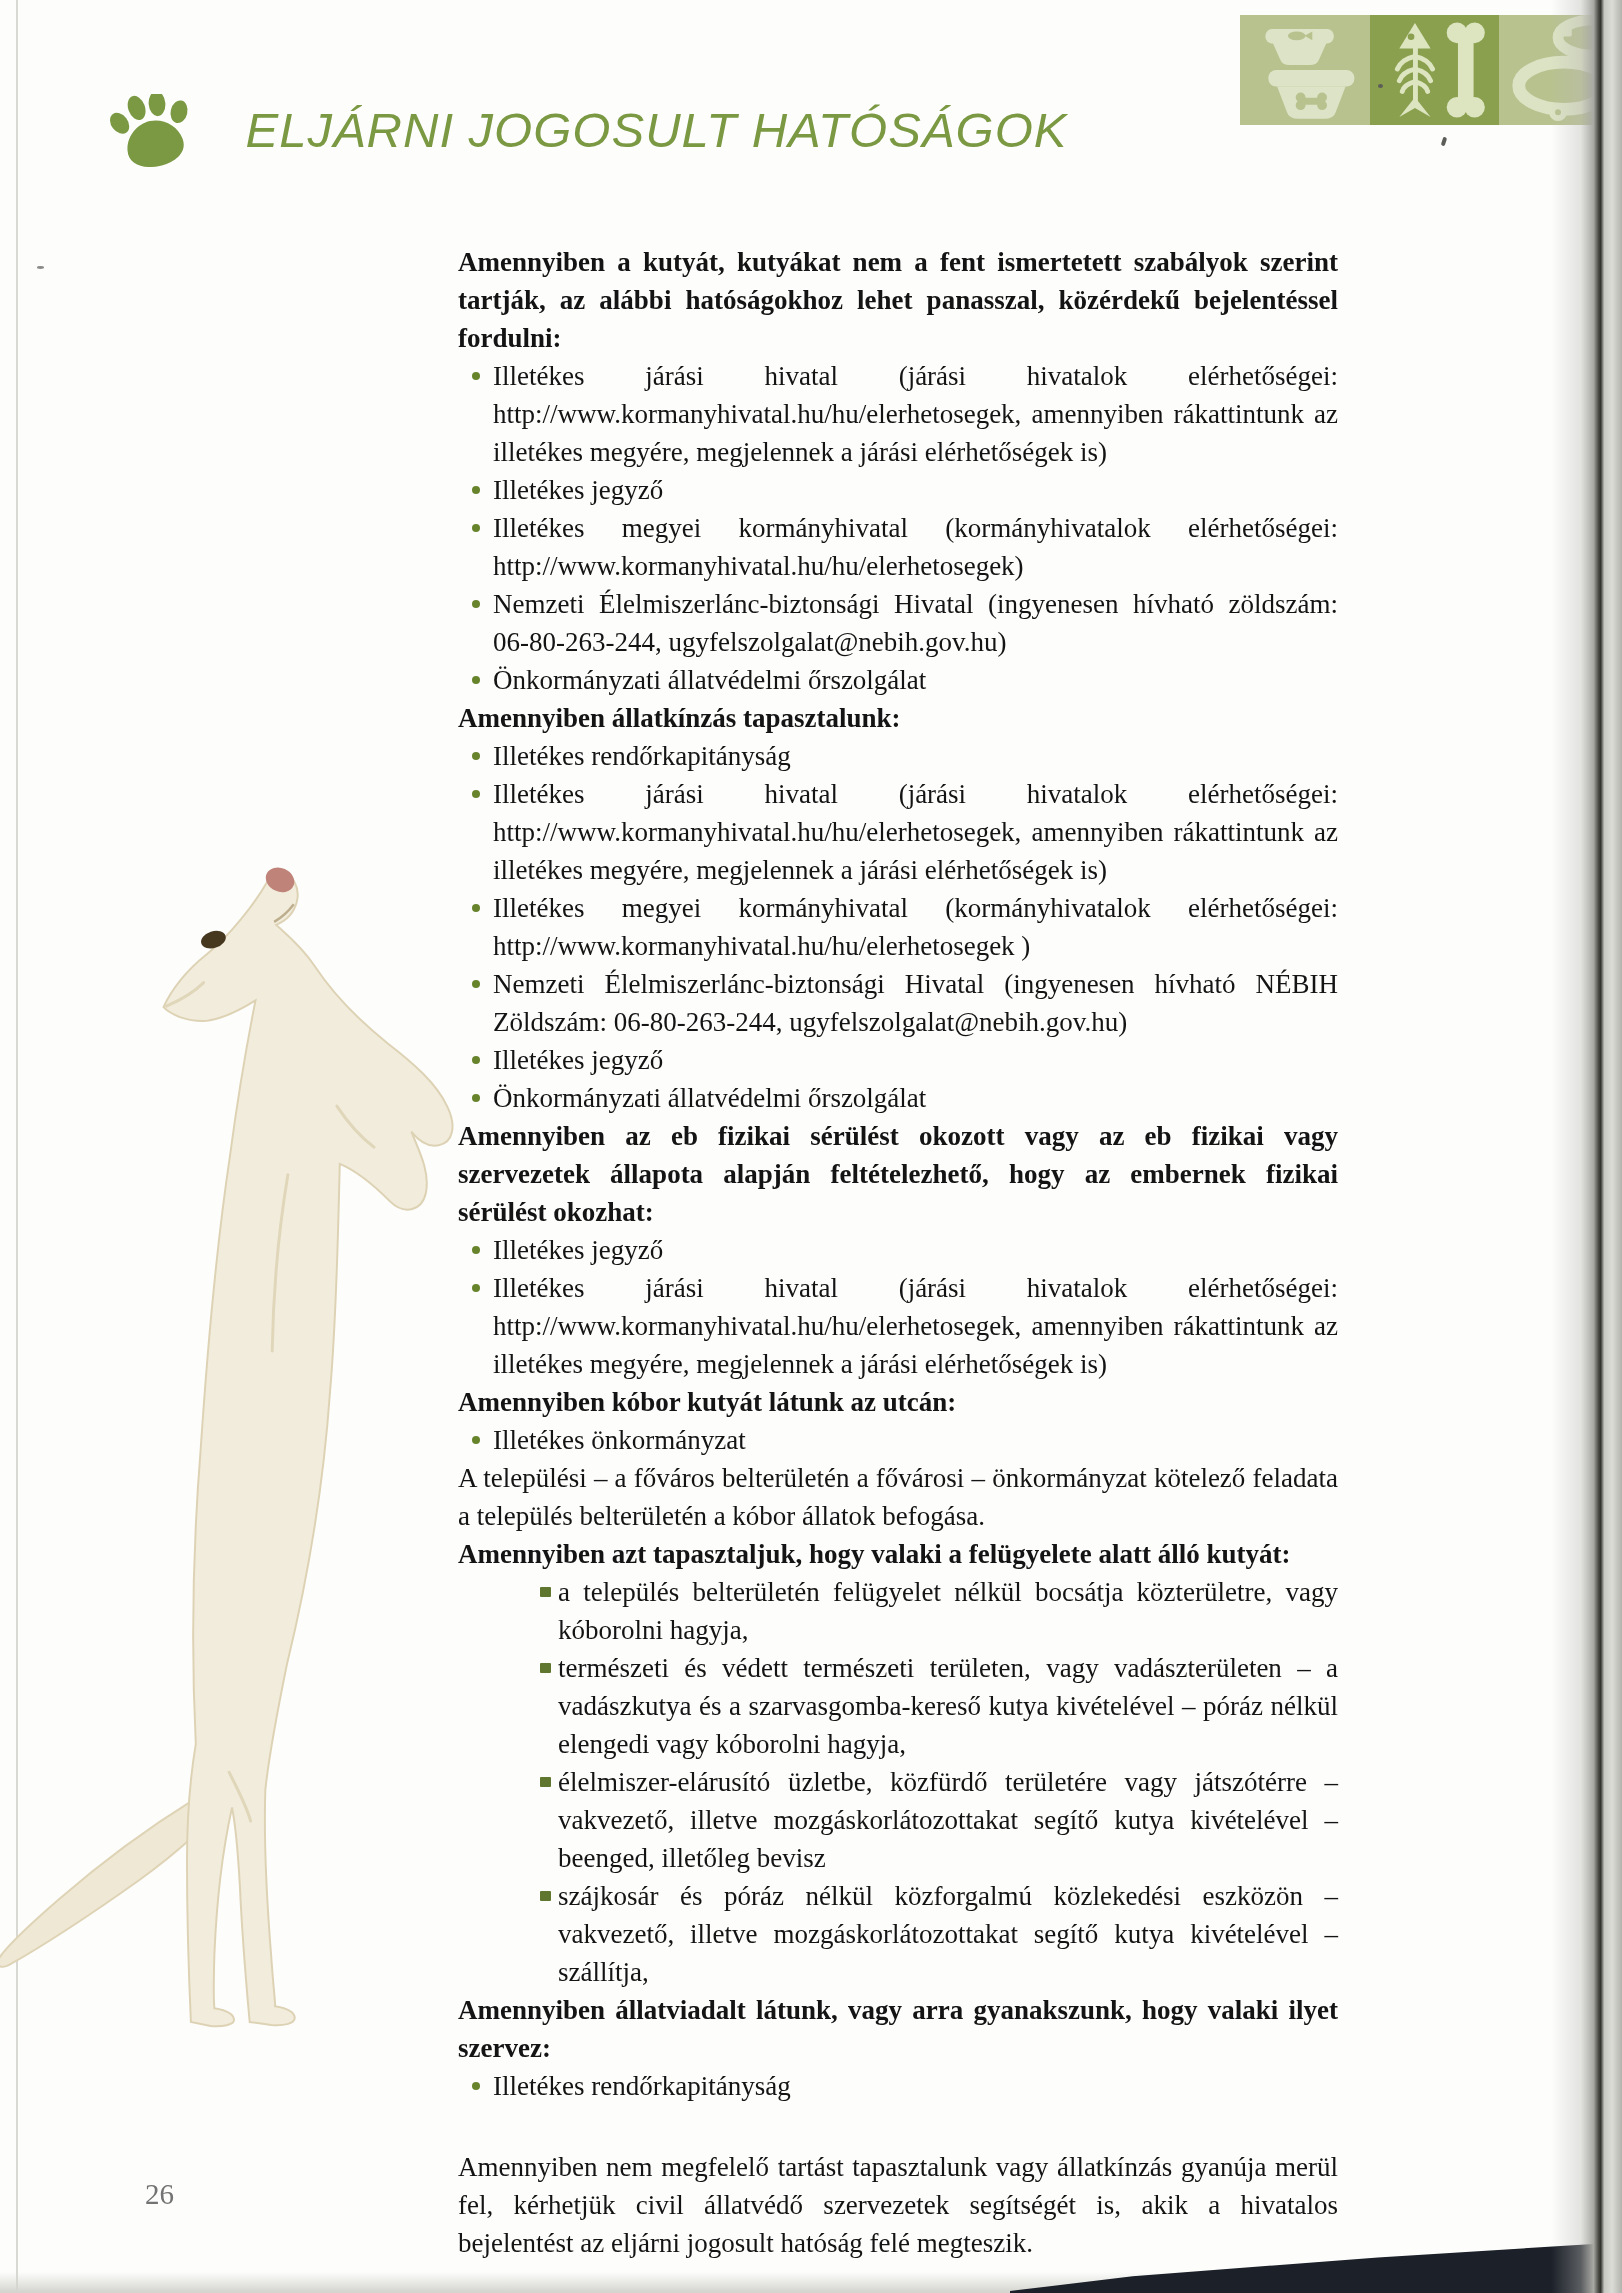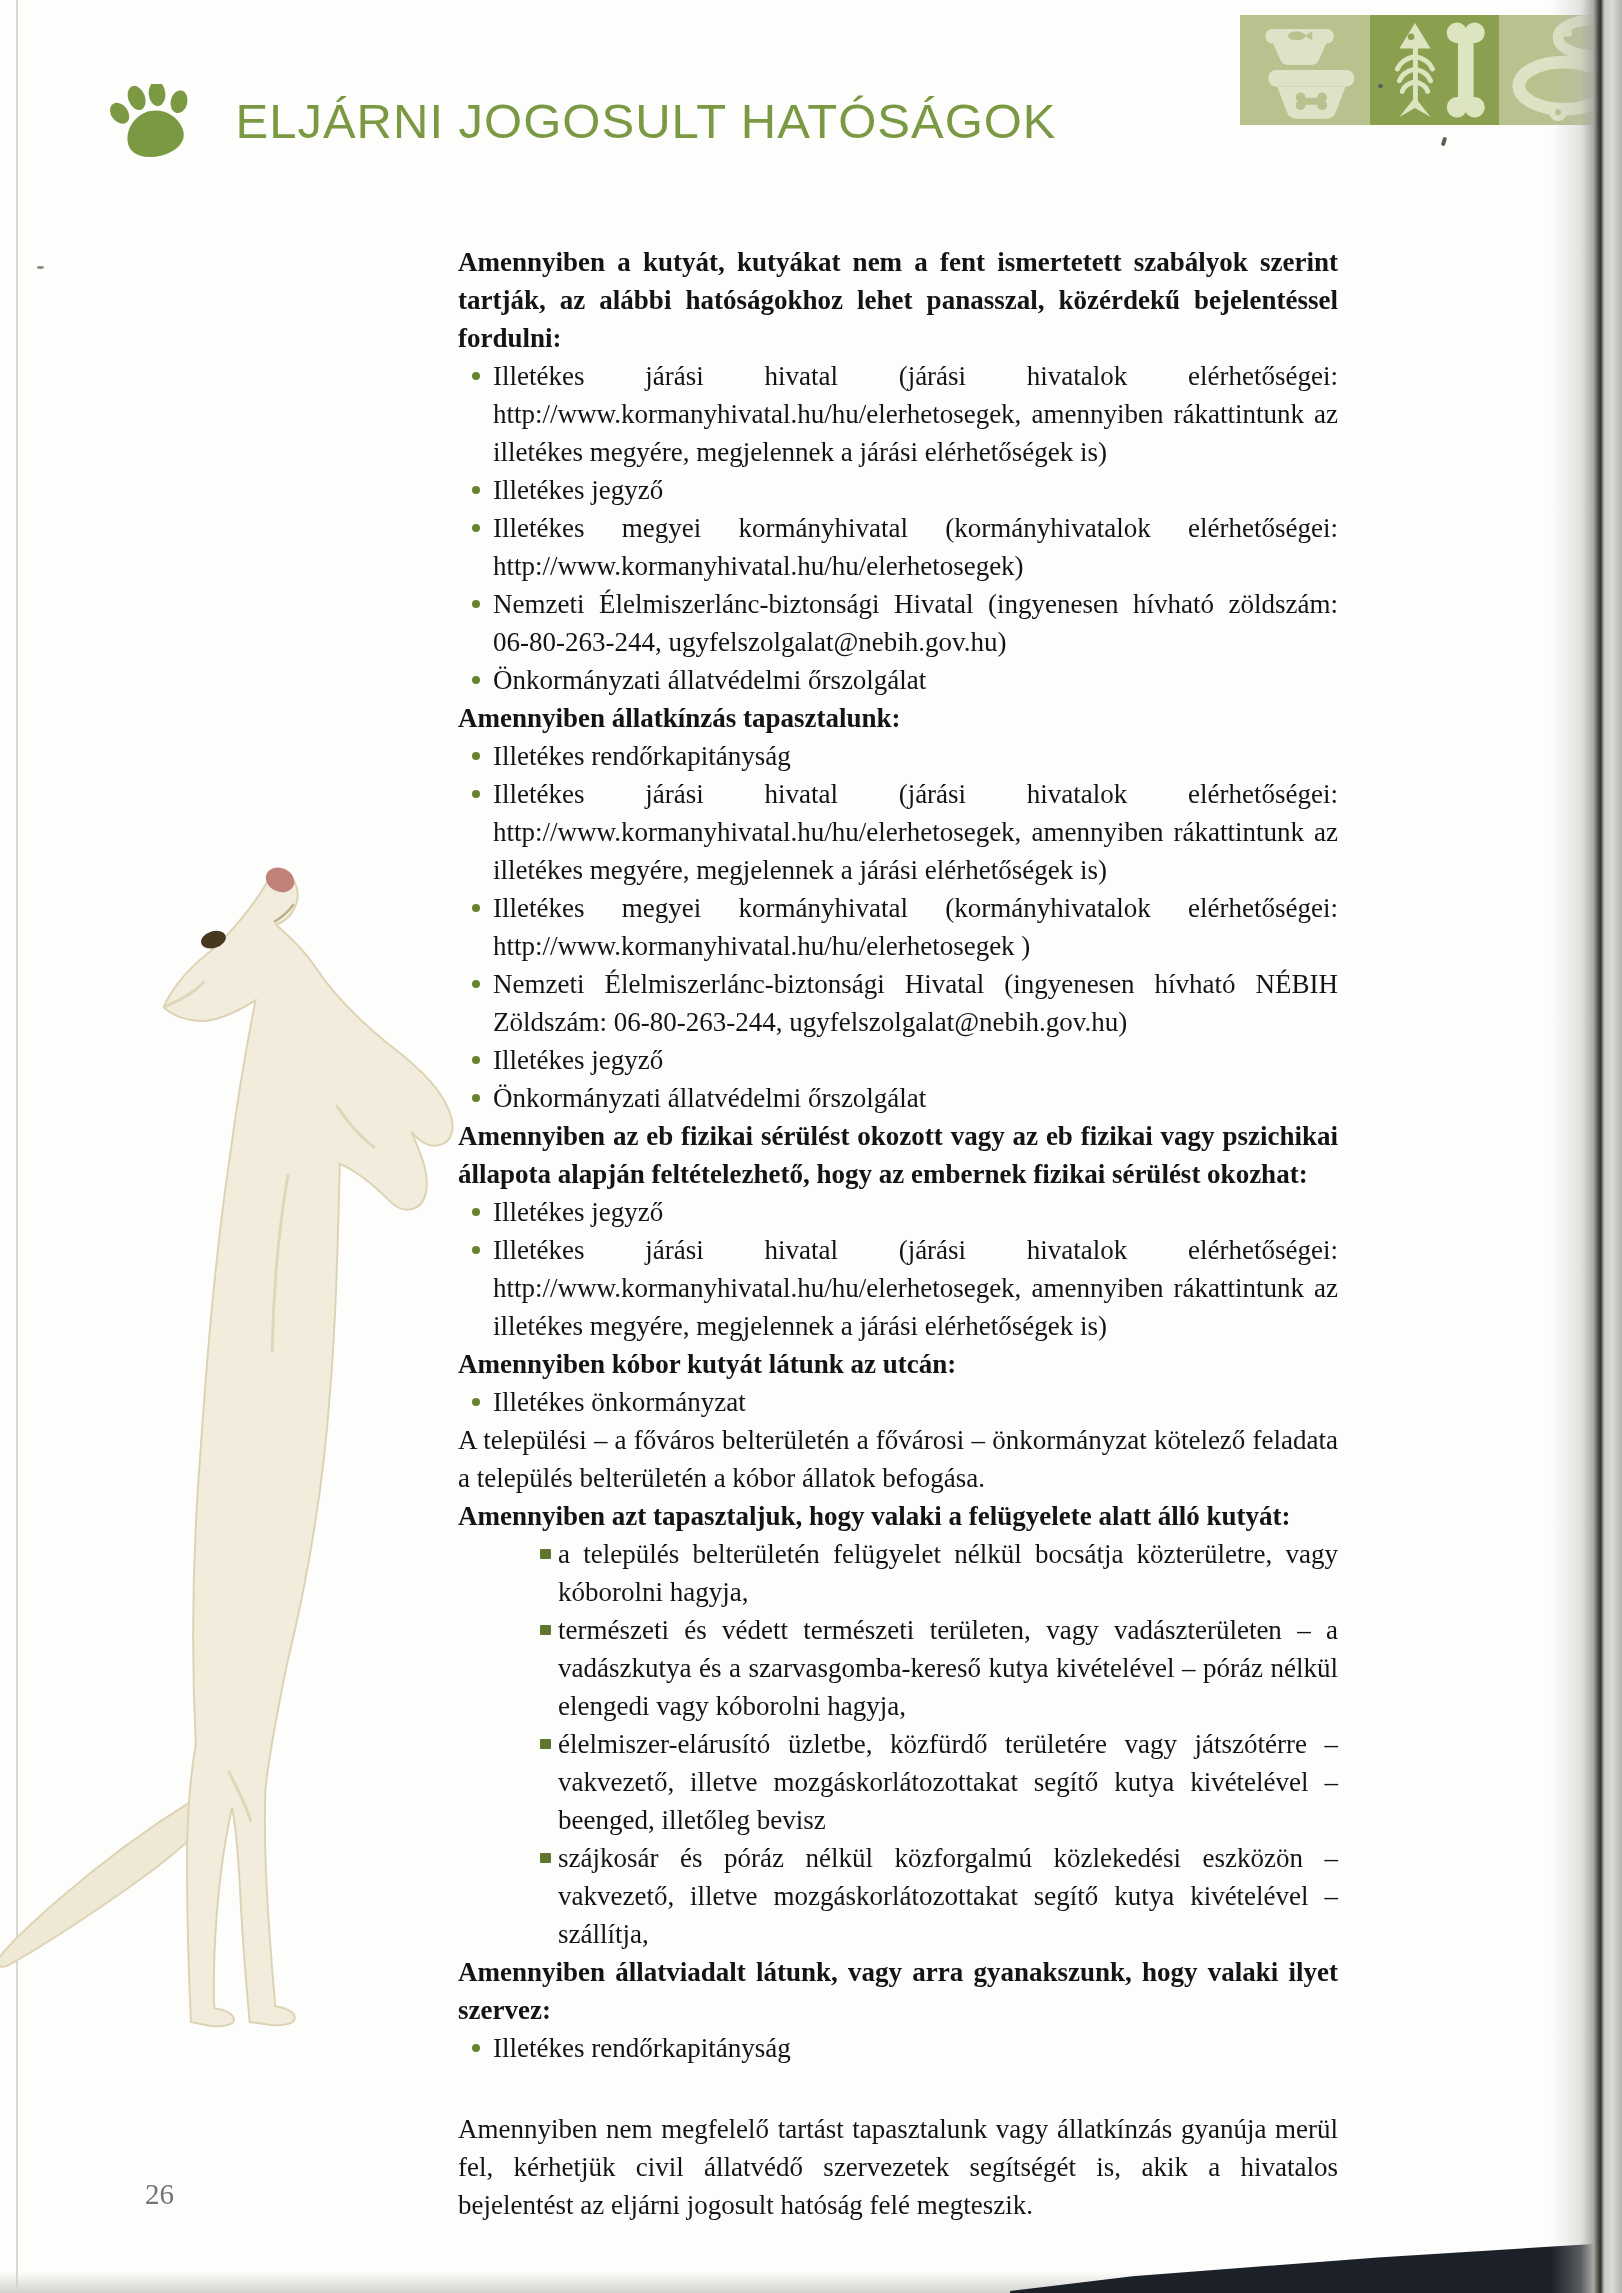--- a/index.html
+++ b/index.html
@@ -13,22 +13,22 @@
   .icon-strip{position:absolute;left:1240px;top:14.7px;display:flex;}
   .tile{width:130px;height:110px;position:relative;}
   .tile svg{position:absolute;left:0;top:0;}
   .tile-light{background:#b8c28f;}
   .tile-dark{background:#8aa04f;width:129px;}
   .tile-last{width:123px;background:#b8c28f;}
 
   
   .header-row{position:absolute;left:98px;top:84px;display:flex;align-items:center;}
   .paw{width:106px;height:73px;margin-right:23.5px;}
-  h1.title{margin:8px;font-family:"Liberation Sans",sans-serif;font-weight:400;
-           font-size:49px;letter-spacing:1px;color:#7a9942;white-space:nowrap;}
+  h1.title{margin:18px;font-family:"Liberation Sans",sans-serif;font-weight:400;
+           font-size:49px;letter-spacing:1px;color:#7a9942;white-space:nowrap;font-style:italic;}
 
   
   .body-col{position:absolute;left:458px;top:243px;width:880px;
             font-size:27px;line-height:38px;text-align:justify;}
   .body-col p{margin:0;}
   .bold{font-weight:bold;}
   .b-item{position:relative;padding-left:35px;}
   .b-item::before{content:"";position:absolute;left:13.7px;top:14.7px;width:8.8px;height:8.8px;
                   border-radius:50%;background:#67842c;}
   .sq-item{position:relative;padding-left:100px;}
@@ -176,21 +176,21 @@
     <p class="b-item">Önkormányzati állatvédelmi őrszolgálat</p>
 
     <p class="bold">Amennyiben állatkínzás tapasztalunk:</p>
     <p class="b-item">Illetékes rendőrkapitányság</p>
     <p class="b-item wrap-url">Illetékes járási hivatal (járási hivatalok elérhetőségei: http://www.kormanyhivatal.hu/hu/elerhetosegek, amennyiben rákattintunk az illetékes megyére, megjelennek a járási elérhetőségek is)</p>
     <p class="b-item wrap-url">Illetékes megyei kormányhivatal (kormányhivatalok elérhetőségei: http://www.kormanyhivatal.hu/hu/elerhetosegek )</p>
     <p class="b-item wrap-url">Nemzeti Élelmiszerlánc-biztonsági Hivatal (ingyenesen hívható NÉBIH Zöldszám: 06-80-263-244, ugyfelszolgalat@nebih.gov.hu)</p>
     <p class="b-item">Illetékes jegyző</p>
     <p class="b-item">Önkormányzati állatvédelmi őrszolgálat</p>
 
-    <p class="bold">Amennyiben az eb fizikai sérülést okozott vagy az eb fizikai vagy pszichikai állapota alapján feltételezhető, hogy az embernek fizikai sérülést okozhat:</p>
+    <p class="bold">Amennyiben az eb fizikai sérülést okozott vagy az eb fizikai vagy szervezetek állapota alapján feltételezhető, hogy az embernek fizikai sérülést okozhat:</p>
     <p class="b-item">Illetékes jegyző</p>
     <p class="b-item wrap-url">Illetékes járási hivatal (járási hivatalok elérhetőségei: http://www.kormanyhivatal.hu/hu/elerhetosegek, amennyiben rákattintunk az illetékes megyére, megjelennek a járási elérhetőségek is)</p>
 
     <p class="bold">Amennyiben kóbor kutyát látunk az utcán:</p>
     <p class="b-item">Illetékes önkormányzat</p>
     <p>A települési – a főváros belterületén a fővárosi – önkormányzat kötelező feladata a település belterületén a kóbor állatok befogása.</p>
 
     <p class="bold">Amennyiben azt tapasztaljuk, hogy valaki a felügyelete alatt álló kutyát:</p>
     <p class="sq-item">a település belterületén felügyelet nélkül bocsátja közterületre, vagy kóborolni hagyja,</p>
     <p class="sq-item">természeti és védett természeti területen, vagy vadászterületen – a vadászkutya és a szarvasgomba-kereső kutya kivételével – póráz nélkül elengedi vagy kóborolni hagyja,</p>

